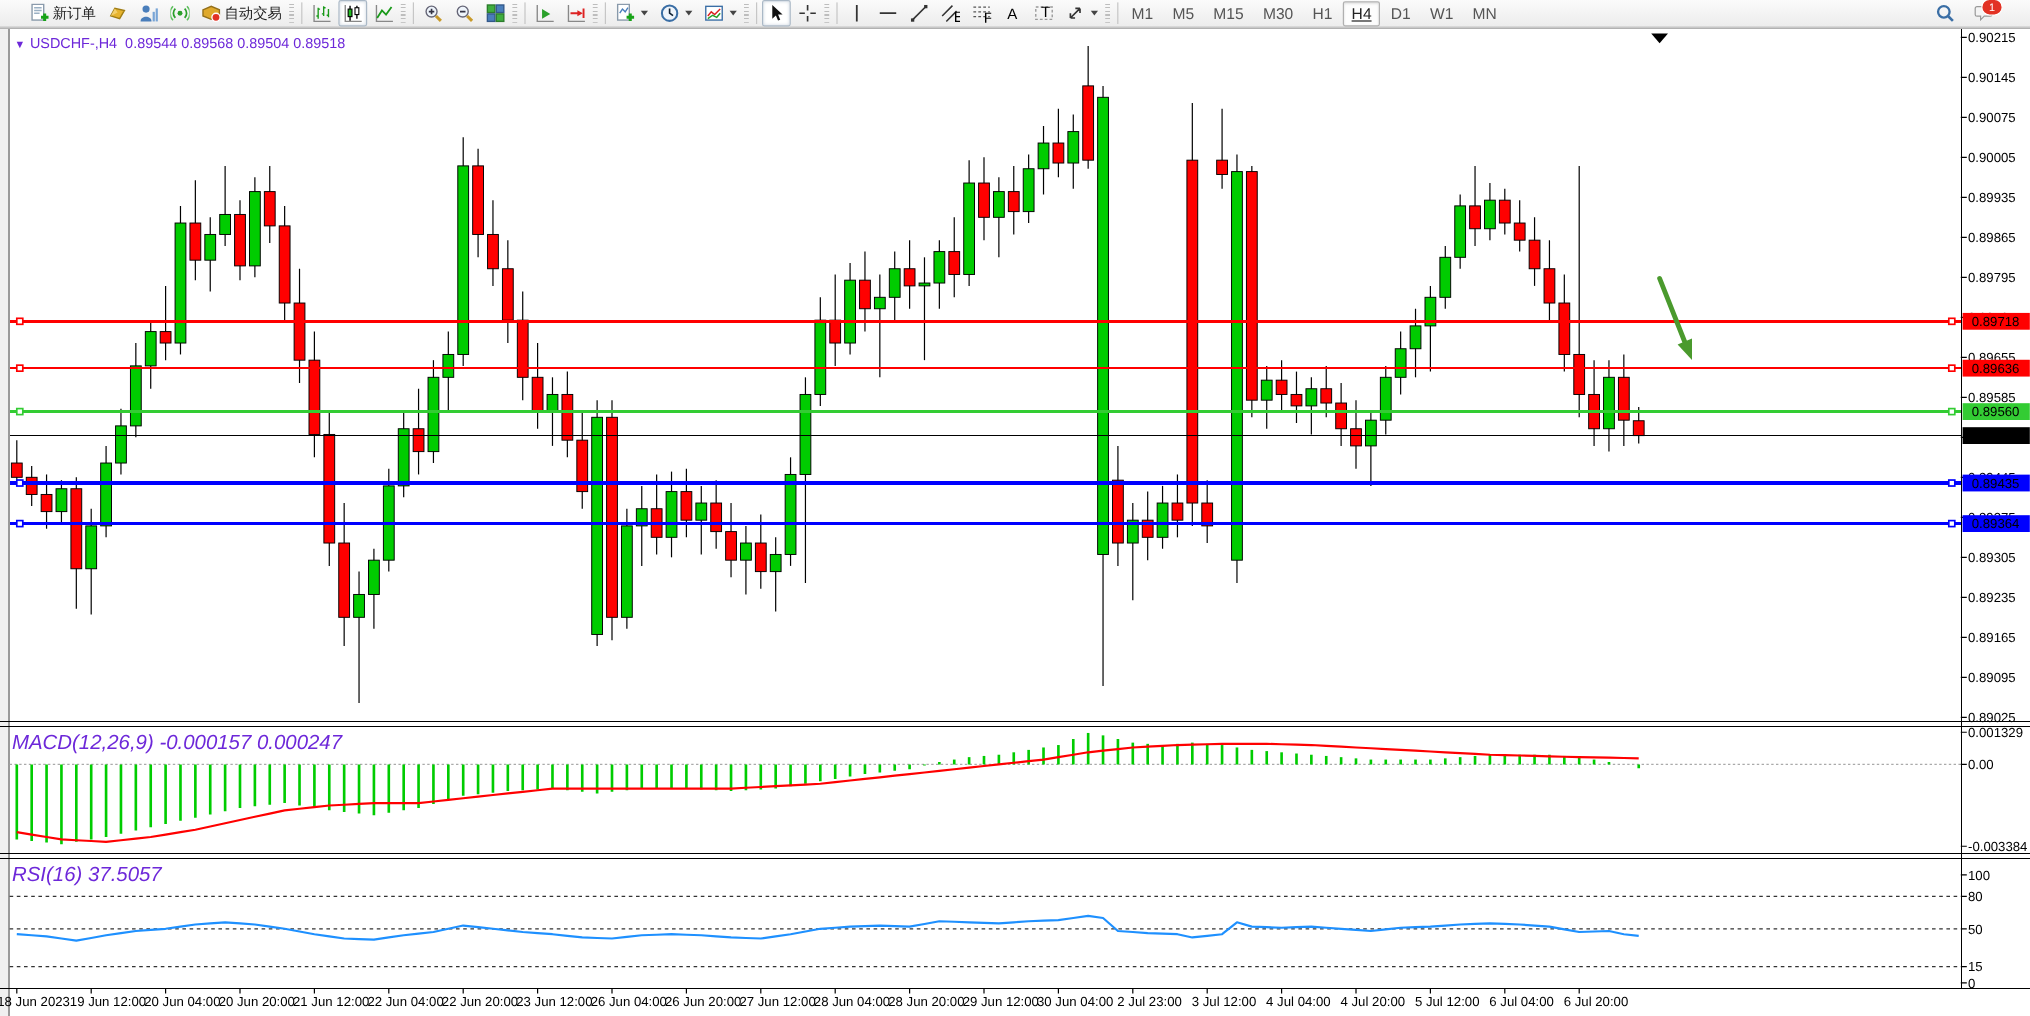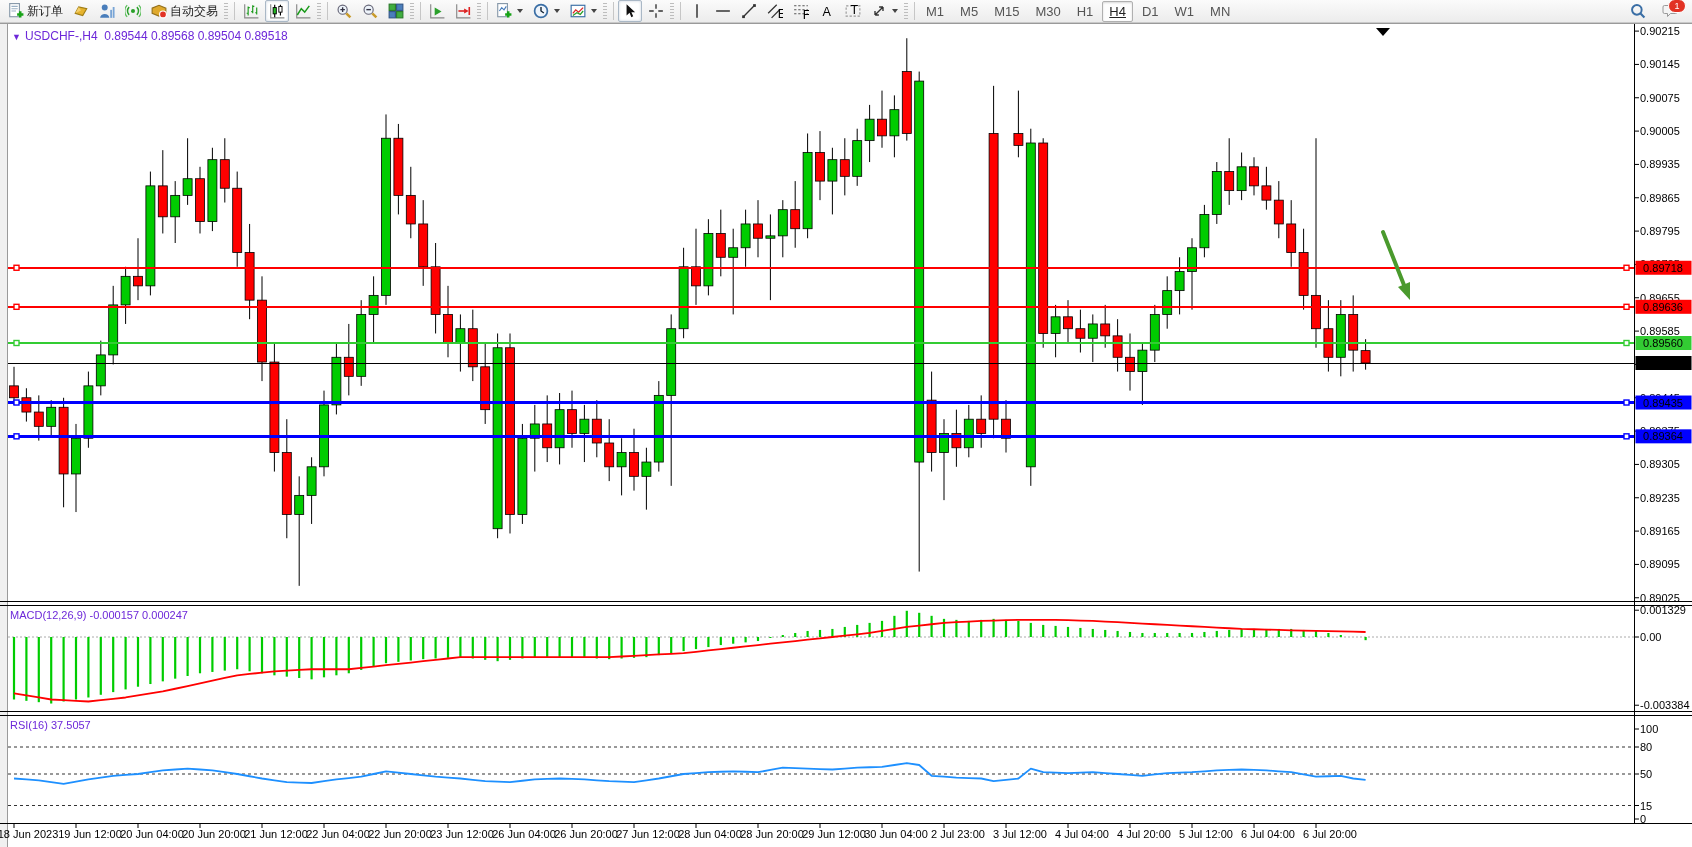--- a/index.html
+++ b/index.html
@@ -1,19 +1,19 @@
 <!DOCTYPE html>
 <html><head>
 <meta charset="utf-8">
 <style>
   html,body{margin:0;padding:0;background:#f0f0f0;width:1692px;height:847px;overflow:hidden;
     font-family:"Liberation Sans",sans-serif;}
   
   .toolbar{height:22px;display:flex;align-items:center;background:linear-gradient(#fbfbfb,#ececec);
-    border-bottom:1px solid #c9c9c9;padding:0 3px;white-space:nowrap;}
+    border-bottom:1px solid #c9c9c9;padding:0 20px;white-space:nowrap;}
   .tb-grip{width:4px;height:16px;margin:0 3px 0 1px;
     background-image:repeating-linear-gradient(to bottom,#bdbdbd 0 1px,rgba(0,0,0,0) 1px 3px);}
   .tb-sep{width:1px;height:18px;background:#c6c6c6;margin:0 3px;}
   .tb-btn{height:20px;display:inline-flex;align-items:center;gap:3px;padding:0 3px;margin:0 1px;
     border:1px solid rgba(0,0,0,0);border-radius:2px;font-size:12px;color:#222;cursor:default;position:relative;}
   .tb-btn.active{background:#fff;border-color:#aab8c6;box-shadow:inset 0 0 3px #c8d2dc;}
   .ic{width:16px;height:16px;display:inline-flex;}
   .ic svg{width:100%;height:100%;}
   .dd{width:0;height:0;border-left:3px solid rgba(0,0,0,0);border-right:3px solid rgba(0,0,0,0);
     border-top:4px solid #444;margin-left:2px;}
@@ -22,21 +22,21 @@
   .tb-right{margin-left:auto;display:flex;align-items:center;margin-right:6px;gap:6px;}
   .badge{position:absolute;top:-2px;right:-5px;min-width:12px;height:12px;border-radius:7px;background:#e23224;
     color:#fff;font-size:9px;line-height:12px;text-align:center;padding:0 2px;border:1px solid #fff;}
   
   .chart-area{position:relative;width:1692px;height:825px;background:#fff;
     border-top:1px solid #9a9a9a;box-sizing:border-box;}
   #chart-svg{position:absolute;left:0;top:0;}
   svg text{font-family:"Liberation Sans",sans-serif;font-size:11px;fill:#000;}
   .overlay-label{position:absolute;font-size:12px;color:#6d28d9;pointer-events:none;}
   .overlay-label .tri{font-size:9px;margin-right:4px;}
-  .overlay-label.small{font-size:11px;}
+  .overlay-label.small{font-size:17px;font-style:italic;}
 </style>
 </head>
 <body>
 
 <div class="toolbar" id="toolbar">
     <span class="tb-btn">
       <span class="ic">
         <svg viewBox="0 0 14 14">
           <rect x="1.5" y="0.5" width="8.5" height="11.5" fill="#fff" stroke="#8899aa"></rect>
           <path d="M3 3h5.5M3 5h5.5M3 7h4" stroke="#9ab0c4" fill="none"></path>

